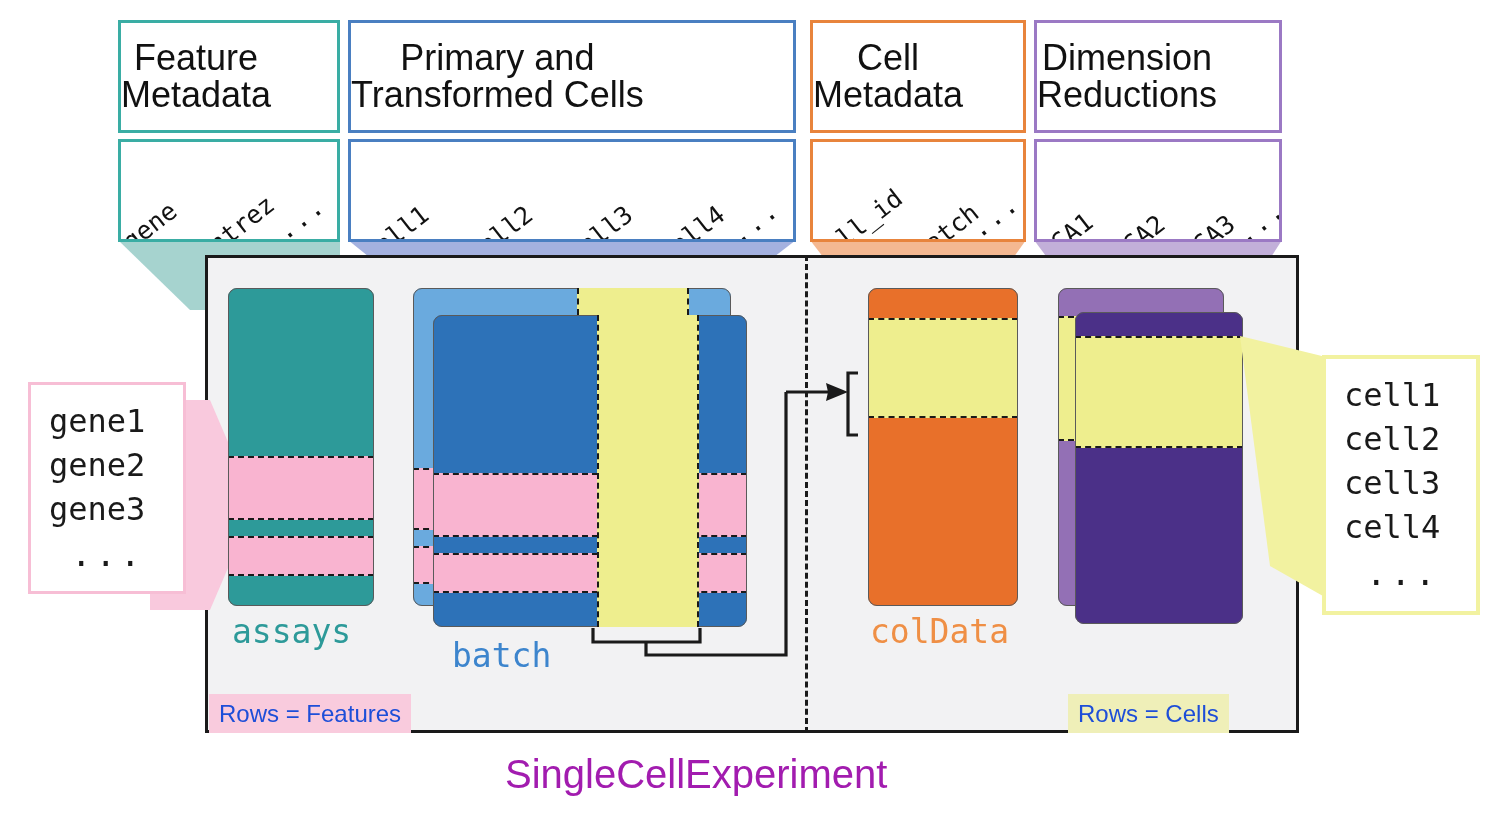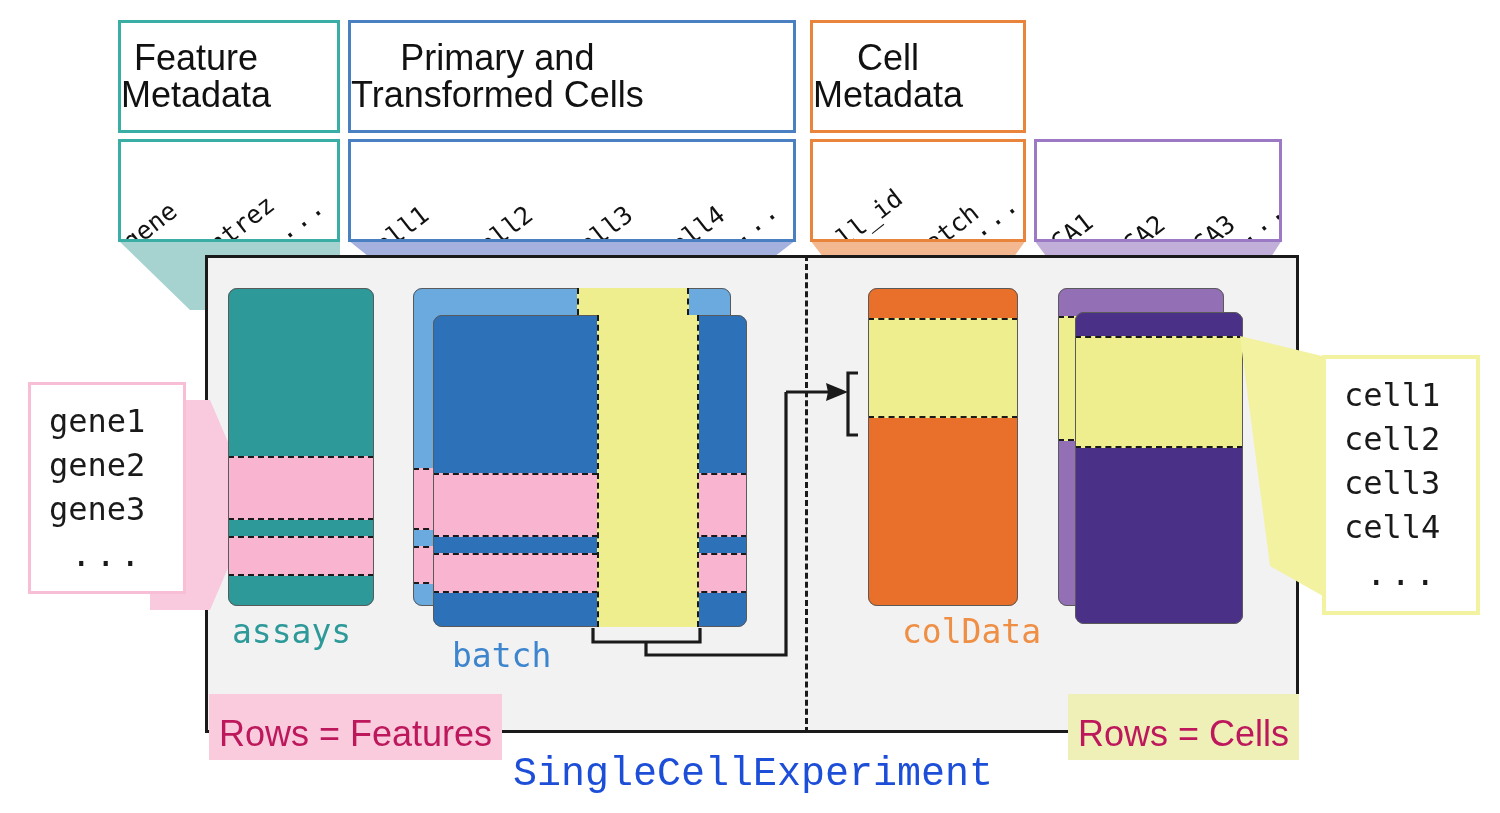--- a/index.html
+++ b/index.html
@@ -39,24 +39,24 @@
   .dbb{border-bottom:2px dashed #1a1a1a;}
 
   .ycol{position:absolute;background:#eeee8e;box-sizing:border-box;
         border-left:2px dashed #1a1a1a;border-right:2px dashed #1a1a1a;}
   .yband{position:absolute;background:#eeee8e;box-sizing:border-box;
          border-top:2px dashed #1a1a1a;border-bottom:2px dashed #1a1a1a;}
 
   
   .objlabel{position:absolute;font-family:"DejaVu Sans Mono","Liberation Mono",monospace;
             font-size:33px;white-space:nowrap;}
-  .rowslabel{position:absolute;font-size:36px;color:#be185d;padding:19px 10px 5px 10px;
+  .rowslabel{position:absolute;font-size:24px;color:#1d4ed8;padding:6px 10px 5px 10px;
              white-space:nowrap;}
-  .titlelabel{position:absolute;font-family:Liberation Mono, monospace;
-              font-size:40px;color:#1d4ed8;white-space:nowrap;margin-left:8px;}
+  .titlelabel{position:absolute;font-family:Liberation Sans, sans-serif;
+              font-size:40px;color:#a21caf;white-space:nowrap;}
 
   
   .callout{position:absolute;background:#ffffff;box-sizing:border-box;
            font-family:"DejaVu Sans Mono","Liberation Mono",monospace;
            font-size:32px;color:#1a1a1a;line-height:1.38;padding:14px 0 0 18px;}
   .callout .dots{display:block;letter-spacing:4px;font-size:34px;padding-left:22px;}
 </style>
 </head>
 <body>
 
@@ -100,20 +100,26 @@
       <span>Cell</span><br>
       <span>Metadata</span>
     </div>
   </div>
   <div class="hdr-cols" style="left:810px;top:139px;width:216px;height:103px;border:3px solid #e8843c;">
     <span class="colname" style="left:12px;top:100px;">cell_id</span>
     <span class="colname" style="left:112px;top:96px;">batch</span>
     <span class="dots-rot" style="left:170px;top:72px;">...</span>
   </div>
 
+  <div class="hdr" style="left:1034px;top:20px;width:248px;height:113px;border:3px solid #9b79c4;">
+    <div class="hdr-title">
+      <span>Dimension</span><br>
+      <span>Reductions</span>
+    </div>
+  </div>
   <div class="hdr-cols" style="left:1034px;top:139px;width:248px;height:103px;border:3px solid #9b79c4;">
     <span class="colname" style="left:14px;top:96px;">PCA1</span>
     <span class="colname" style="left:86px;top:98px;">PCA2</span>
     <span class="colname" style="left:156px;top:98px;">PCA3</span>
     <span class="dots-rot" style="left:212px;top:78px;">...</span>
   </div>
 
   <div class="main-box"></div>
 
   <svg class="funnel" style="left:150px;top:380px;width:160px;height:260px;" viewBox="0 0 160 260">
@@ -162,21 +168,21 @@
     </g>
     <polygon points="268,22 246,13 248,22 246,31" fill="#1a1a1a"></polygon>
   </svg>
 
   <div class="divider"></div>
 
   <div class="blk" style="left:868px;top:288px;width:150px;height:318px;background:#e8702a;">
     <div class="yband" style="top:30px;left:0;width:100%;height:100px;"></div>
   </div>
   <div class="blk-b" style="left:868px;top:288px;width:150px;height:318px;"></div>
-  <div class="objlabel" style="left:870px;top:612px;color:#ef8f45;margin-left:32px;">colData</div>
+  <div class="objlabel" style="left:870px;top:612px;color:#ef8f45;">colData</div>
 
   <div class="blk" style="left:1058px;top:288px;width:166px;height:318px;background:#9370b5;">
     <div class="yband" style="top:28px;left:0;width:100%;height:125px;"></div>
   </div>
   <div class="blk-b" style="left:1058px;top:288px;width:166px;height:318px;"></div>
 
   <div class="blk" style="left:1075px;top:312px;width:168px;height:312px;background:#4b3088;">
     <div class="yband" style="top:24px;left:0;width:100%;height:112px;"></div>
   </div>
   <div class="blk-b" style="left:1075px;top:312px;width:168px;height:312px;"></div>

